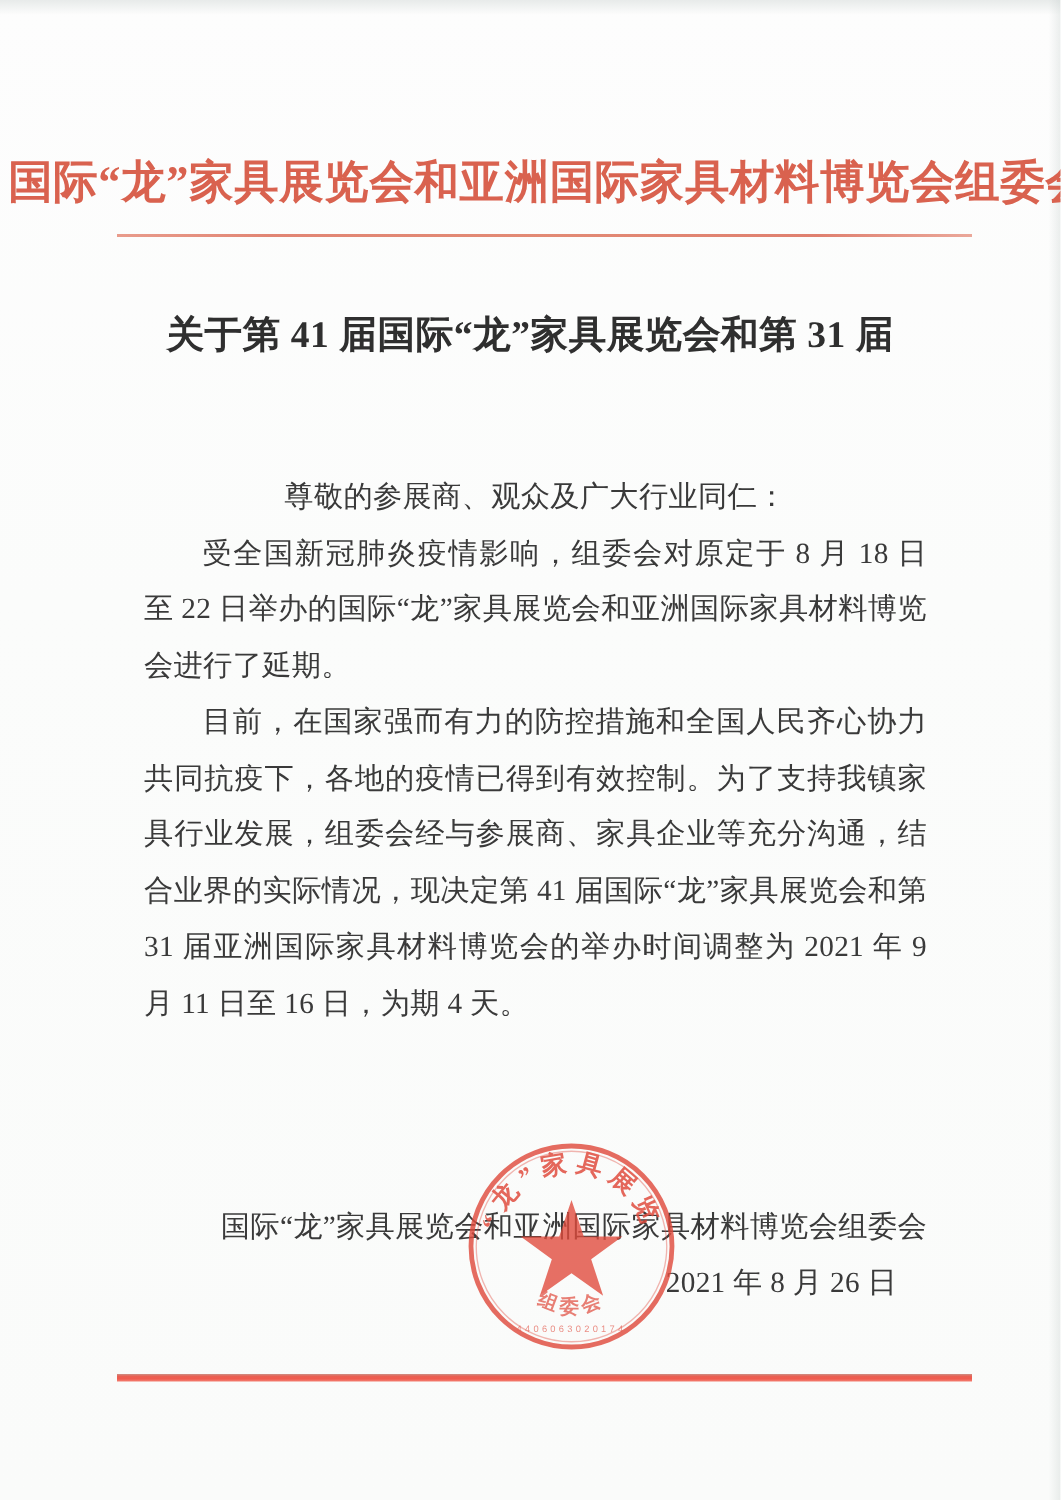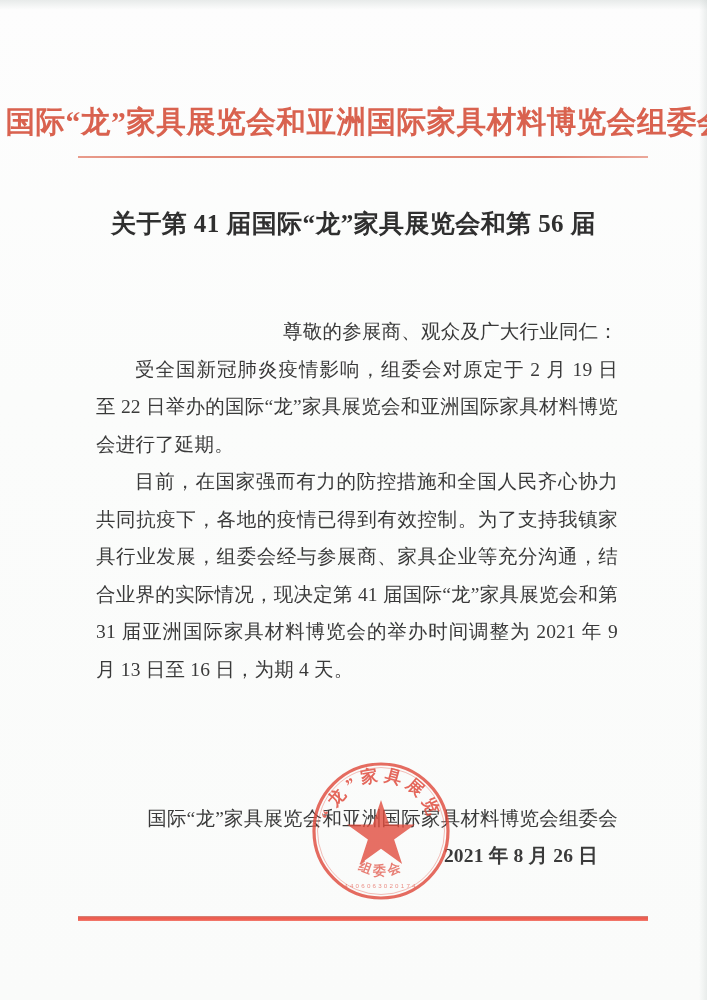--- a/index.html
+++ b/index.html
@@ -88,21 +88,21 @@
     width: 522px;
     color: #3a3a3a;
     font-size: 19.5px;
     line-height: 37.5px;
     text-align: justify;
     text-justify: inter-character;
     letter-spacing: 0.2px;
   }
   .salutation {
     margin: 0 0 0 0;
-    text-align: right;
+    text-align: center;
   }
   .para {
     margin: 0;
     text-indent: 2em;
     text-align: justify;
     text-justify: inter-character;
   }
 
   
   .sign-block {
@@ -110,21 +110,21 @@
     left: 96px;
     top: 800px;
     width: 522px;
     color: #3a3a3a;
     font-size: 19.5px;
     line-height: 37px;
     text-align: right;
     letter-spacing: 0.2px;
   }
   .sign-line { display: block; white-space: nowrap; }
-  .sign-date { display: block; padding-right: 20px; font-weight: bold; }
+  .sign-date { display: block; padding-right: 20px; }
 
   
   .seal {
     position: absolute;
     left: 310px;
     top: 760px;
     width: 142px;
     height: 142px;
     pointer-events: none;
     opacity: 0.88;
@@ -150,27 +150,27 @@
   <div class="edge-shadow-top"></div>
   <div class="edge-shadow-right"></div>
 
   <div class="masthead">
     <span class="masthead-text">国际“龙”家具展览会和亚洲国际家具材料博览会组委会</span>
   </div>
 
   <div class="rule-top"></div>
 
   <div class="doc-title">
-    <span class="tline">关于第 41 届国际“龙”家具展览会和第 56 届</span>
+    <span class="tline">关于第 41 届国际“龙”家具展览会和第 31 届</span>
   </div>
 
   <div class="body-block">
     <p class="salutation">尊敬的参展商、观众及广大行业同仁：</p>
-    <p class="para">受全国新冠肺炎疫情影响，组委会对原定于 2 月 19 日至 22 日举办的国际“龙”家具展览会和亚洲国际家具材料博览会进行了延期。</p>
-    <p class="para">目前，在国家强而有力的防控措施和全国人民齐心协力共同抗疫下，各地的疫情已得到有效控制。为了支持我镇家具行业发展，组委会经与参展商、家具企业等充分沟通，结合业界的实际情况，现决定第 41 届国际“龙”家具展览会和第 31 届亚洲国际家具材料博览会的举办时间调整为 2021 年 9 月 13 日至 16 日，为期 4 天。</p>
+    <p class="para">受全国新冠肺炎疫情影响，组委会对原定于 8 月 18 日至 22 日举办的国际“龙”家具展览会和亚洲国际家具材料博览会进行了延期。</p>
+    <p class="para">目前，在国家强而有力的防控措施和全国人民齐心协力共同抗疫下，各地的疫情已得到有效控制。为了支持我镇家具行业发展，组委会经与参展商、家具企业等充分沟通，结合业界的实际情况，现决定第 41 届国际“龙”家具展览会和第 31 届亚洲国际家具材料博览会的举办时间调整为 2021 年 9 月 11 日至 16 日，为期 4 天。</p>
   </div>
 
   <div class="sign-block">
     <span class="sign-line">国际“龙”家具展览会和亚洲国际家具材料博览会组委会</span>
     <span class="sign-date">2021 年 8 月 26 日</span>
   </div>
 
   <div class="seal">
     <svg viewBox="0 0 142 142" xmlns="http://www.w3.org/2000/svg">
       <defs>

